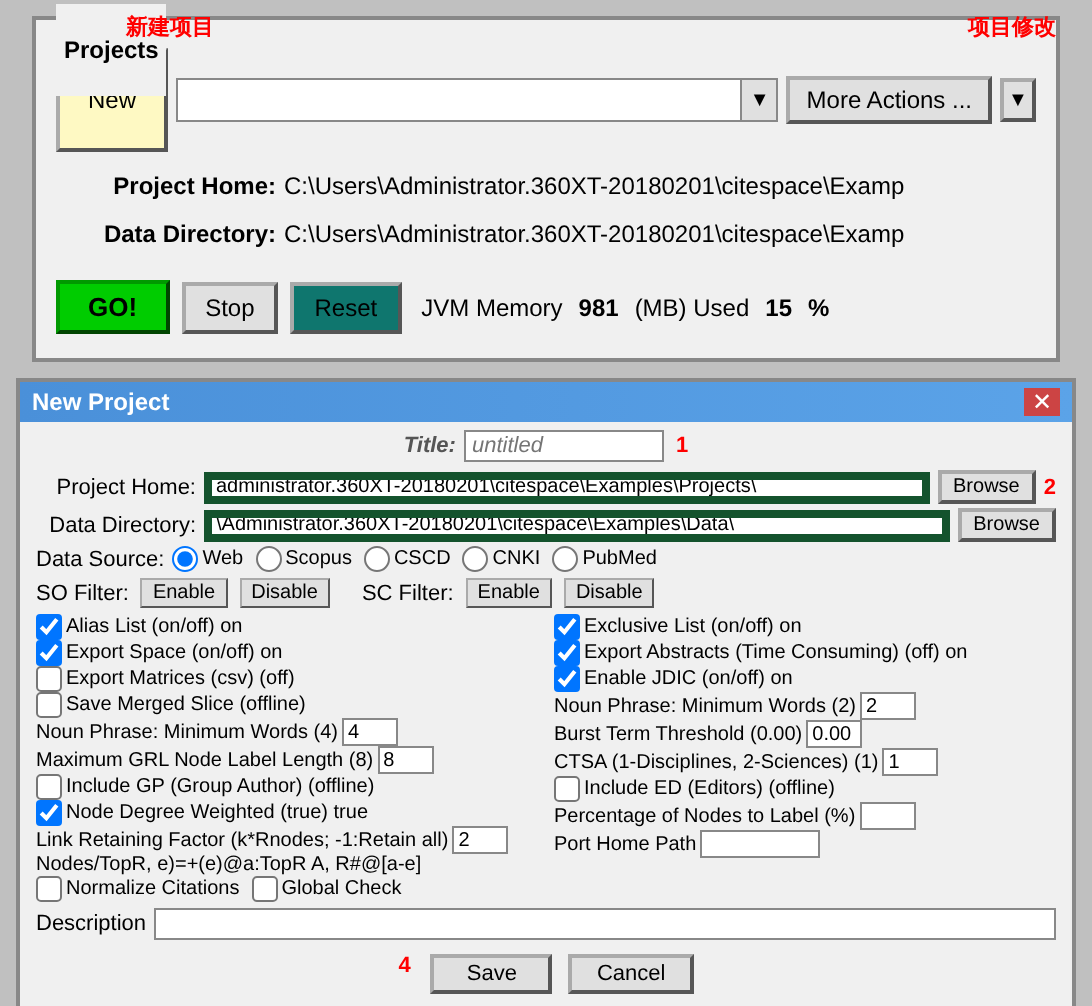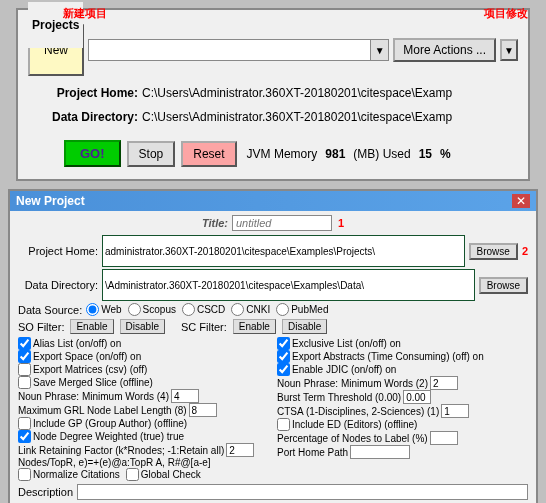--- a/index.html
+++ b/index.html
@@ -102,37 +102,36 @@
     }
 
     .bottom-row {
       display: flex;
       align-items: center;
       gap: 6px;
       margin-top: 16px;
     }
     .btn-go {
       background: #00cc00;
-      color: #4c1d95;
+      color: #000000;
       border: 2px outset #009900;
       padding: 4px 14px;
       font-weight: bold;
       font-size: 13px;
       cursor: pointer;
-      margin-left: 36px;
     }
     .btn-stop {
       background: #e0e0e0;
       border: 2px outset #aaa;
       padding: 4px 10px;
       font-size: 12px;
       cursor: pointer;
     }
     .btn-reset {
-      background: #fca5a5;
+      background: #0f766e;
       border: 2px outset #aaa;
       padding: 4px 10px;
       font-size: 12px;
       cursor: pointer;
     }
     .jvm-label {
       font-size: 12px;
       margin-left: 4px;
     }
     .jvm-value {
@@ -197,24 +196,24 @@
       margin-bottom: 2px;
       gap: 4px;
     }
     .field-label-right {
       text-align: right;
       font-size: 11px;
       white-space: nowrap;
     }
     .field-input {
       flex: 1;
-      border: 1px solid #14532d;
+      border: 4px solid #14532d;
       font-size: 10px;
       padding: 1px 2px;
-      height: 32px;
+      height: 16px;
     }
     .btn-browse {
       background: #e0e0e0;
       border: 2px outset #aaa;
       padding: 1px 6px;
       font-size: 10px;
       cursor: pointer;
       white-space: nowrap;
     }
 

